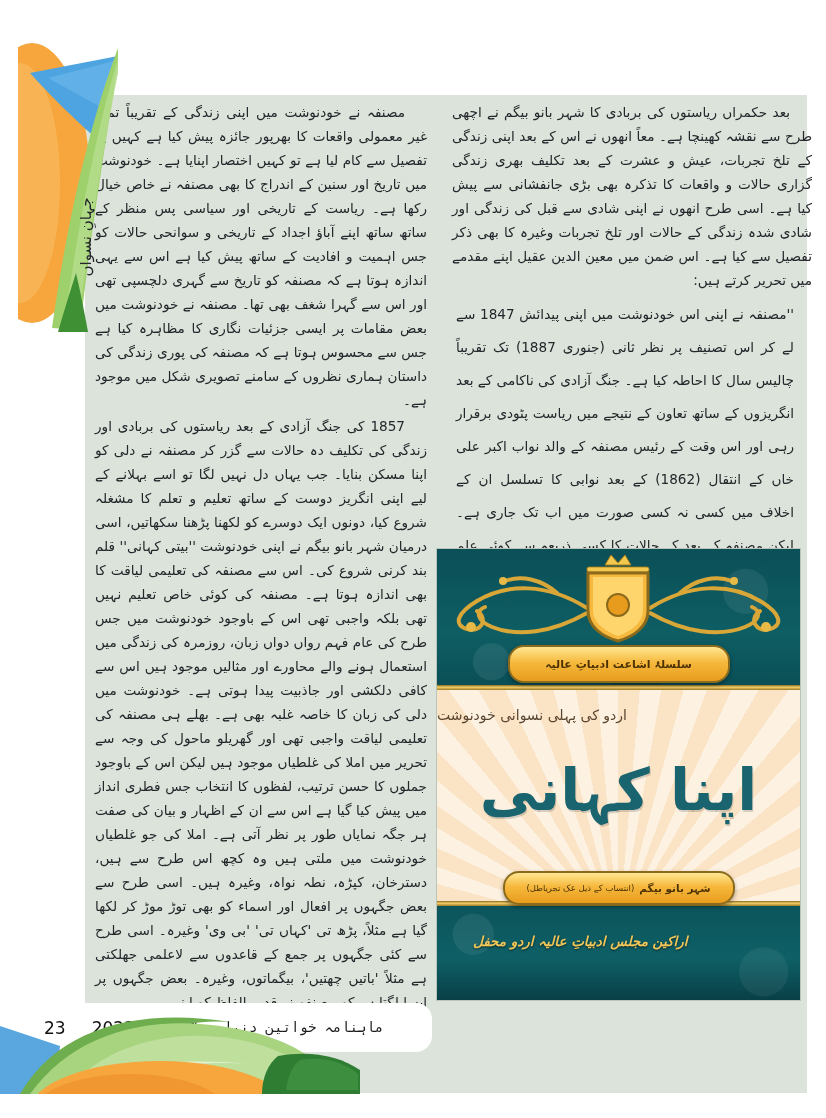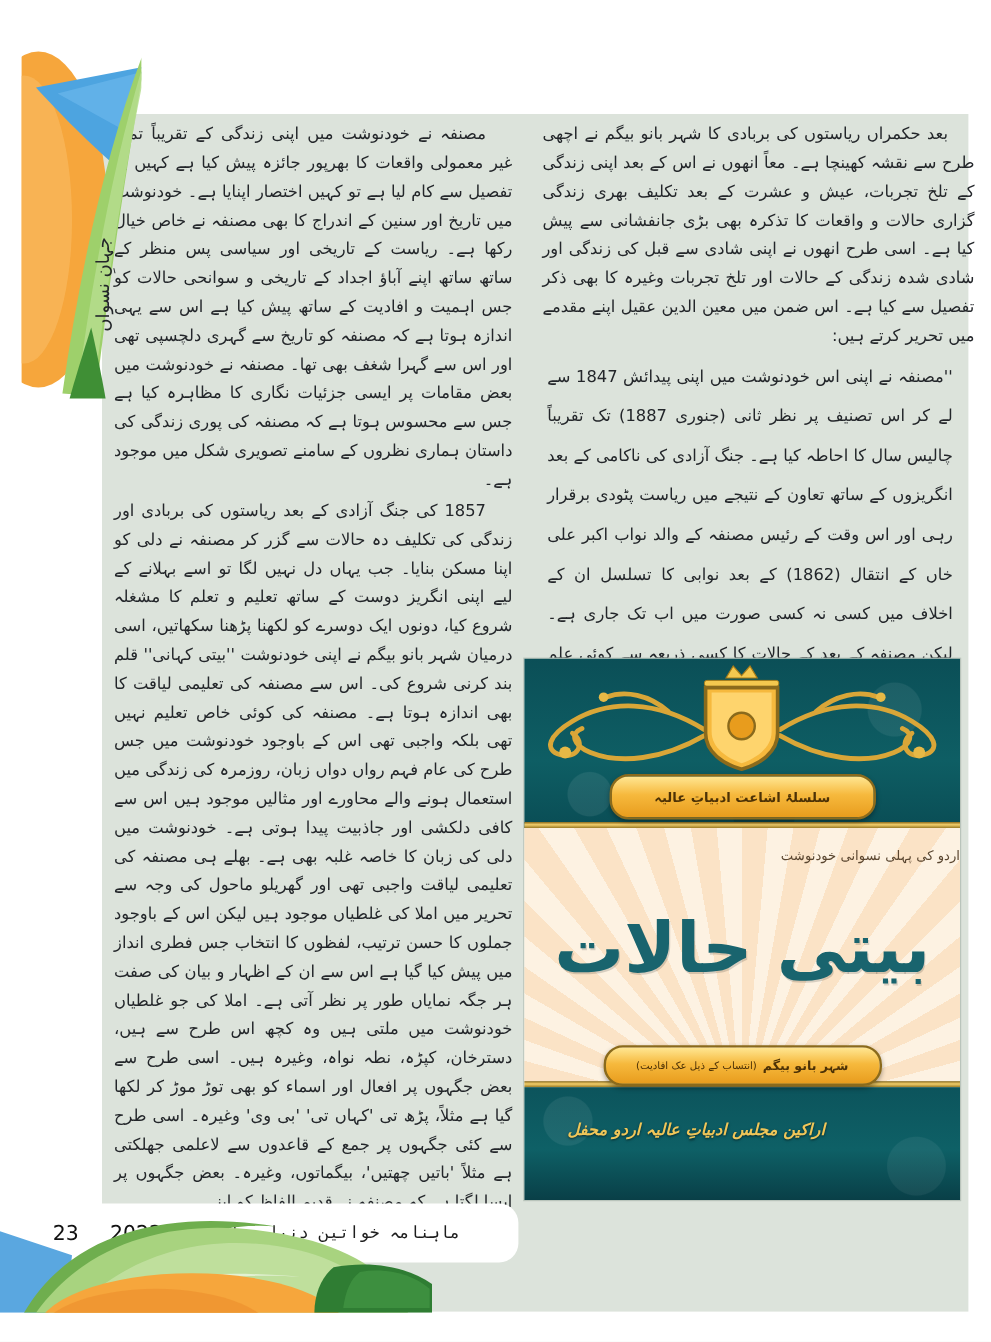--- a/index.html
+++ b/index.html
@@ -62,22 +62,22 @@
   }
   .series-pill{top:96px;width:218px;height:34px;font-size:11px;font-weight:bold;}
   .author-pill{top:322px;width:228px;height:30px;font-size:10.5px;font-weight:bold;gap:5px;}
   .author-pill .note{font-size:8.5px;font-weight:normal;}
   .cover-cream{
     position:absolute;left:0;top:141px;width:100%;height:211px;
     background:
       repeating-conic-gradient(from -90deg at 50% 115%, #fbe3c6 0deg 5deg, #fdf2e2 5deg 10deg);
   }
   .cover-tagline{
-    position:absolute;left:0;top:158px;width:100%;text-align:right;
-    font-size:11px;color:#5a4630;z-index:4;
+    position:absolute;left:0;top:158px;width:100%;text-align:left;
+    font-size:14px;color:#5a4630;z-index:4;
   }
   .cover-title{
     position:absolute;left:0;top:186px;width:100%;text-align:center;
     font-size:58px;font-weight:bold;color:#19646e;z-index:4;
     text-shadow:1px 2px 0 rgba(0,0,0,.15);direction:rtl;line-height:1.9;
   }
   .cover-teal-bottom{
     position:absolute;left:0;top:357px;width:100%;height:94px;
     background:
       radial-gradient(circle at 10% 30%, rgba(255,255,255,.07) 0 20px, transparent 21px),
@@ -161,29 +161,29 @@
     </svg>
 
     <div class="gold-pill series-pill urdu">سلسلۂ اشاعت ادبیاتِ عالیہ</div>
 
     <div class="gold-rule rule-1"></div>
 
     <div class="cover-cream"></div>
 
     <div class="cover-tagline urdu">اردو کی پہلی نسوانی خودنوشت</div>
 
-    <div class="cover-title">بیتی حالات</div>
+    <div class="cover-title">اپنا کہانی</div>
 
     <div class="gold-rule rule-2"></div>
 
     <div class="cover-teal-bottom"></div>
 
     <div class="gold-pill author-pill urdu">
       <span>شہر بانو بیگم</span>
-      <span class="note">(انتساب کے ذیل عک افادیت)</span>
+      <span class="note">(انتساب کے ذیل عک تجریاطل)</span>
     </div>
 
     <div class="publisher-line">اراکین مجلس ادبیاتِ عالیہ اردو محفل</div>
   </div>
 
   <div class="footer-band">
     <span class="f-name urdu">ماہنامہ خواتین دنیا</span>
     <span class="f-month urdu">اگست</span>
     <span class="f-year">2022</span>
     <span class="f-page">23</span>

